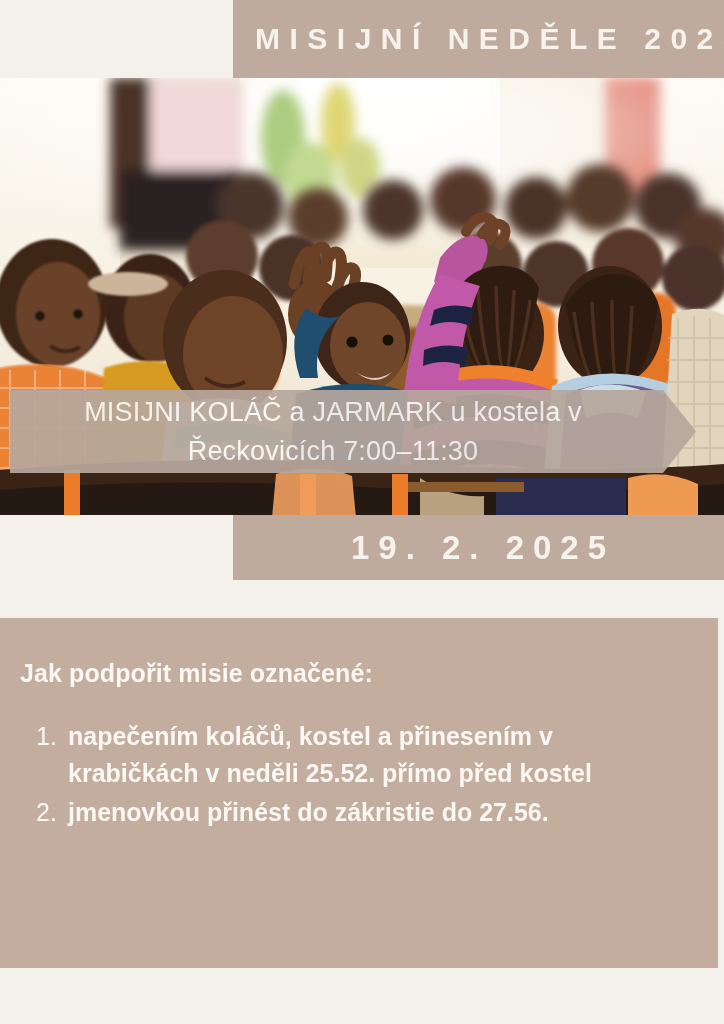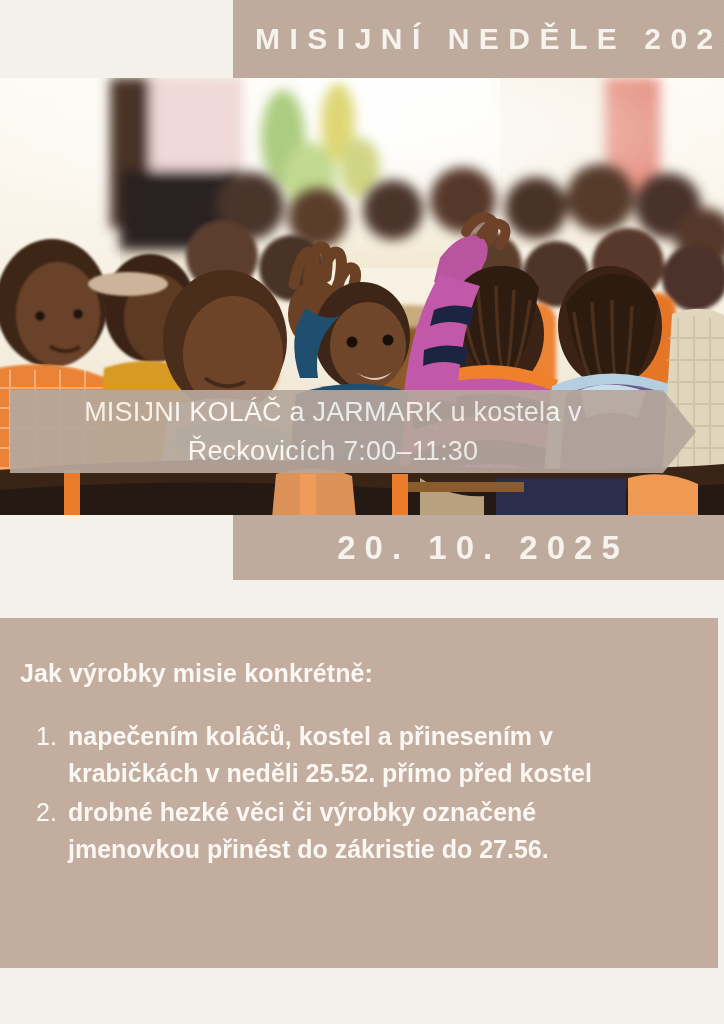--- a/index.html
+++ b/index.html
@@ -359,30 +359,29 @@
       </g>
     </svg>
   </div>
 
   <div class="banner">
     <div class="banner-line">MISIJNI KOLÁČ a JARMARK u kostela v</div>
     <div class="banner-line">Řeckovicích  7:00–11:30</div>
   </div>
 
   <div class="date-band">
-    <div class="date-text">20. 10. 2025</div>
+    <div class="date-text">19. 2. 2025</div>
   </div>
 
   <div class="info-block">
-    <div class="info-heading">Jak výrobky misie konkrétně:</div>
+    <div class="info-heading">Jak podpořit misie označené:</div>
     <ol class="info-list">
       <li>
         <span class="li-line">napečením koláčů, kostel a přinesením v</span>
         <span class="li-line">krabičkách v neděli 25.52. přímo před kostel</span>
       </li>
       <li>
-        <span class="li-line">drobné hezké věci či výrobky označené</span>
         <span class="li-line">jmenovkou přinést do zákristie do 27.56.</span>
       </li>
     </ol>
   </div>
 
 </div>
 
 </body></html>

